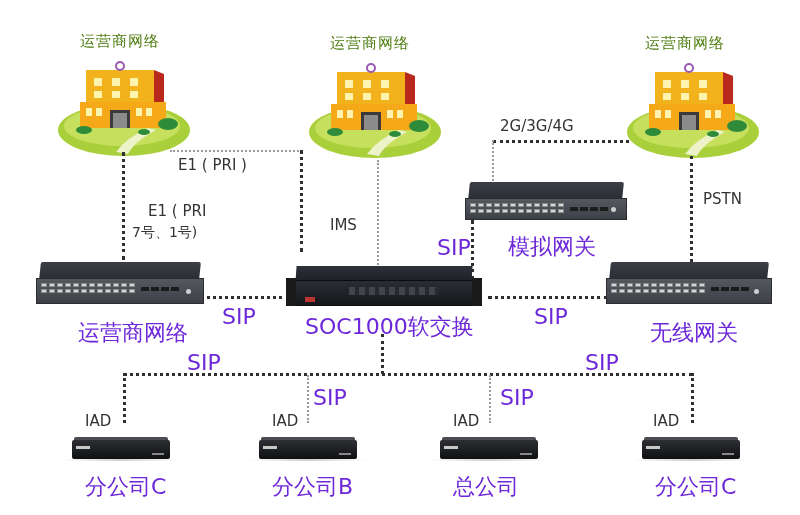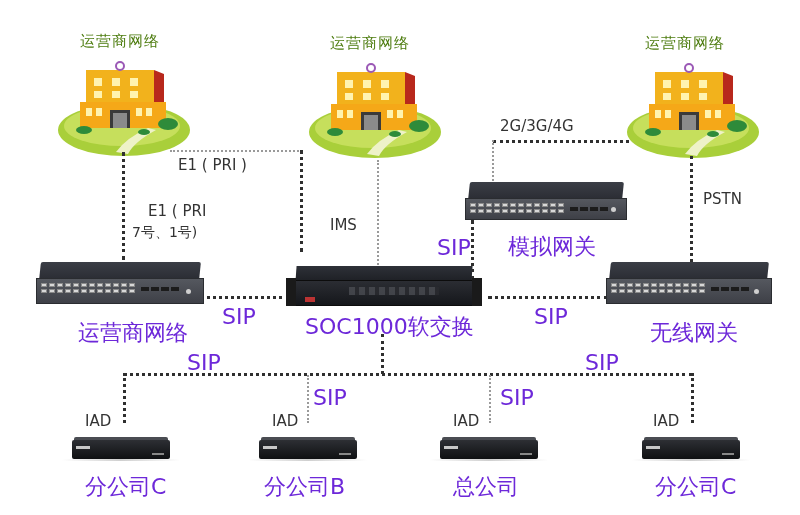--- a/index.html
+++ b/index.html
@@ -321,21 +321,21 @@
 <div class="label lbl-big" style="left:85px; top:472px;">分公司C</div>
 
 <div class="label lbl-md" style="left:272px; top:412px;">IAD</div>
 <div class="iad" style="left:259px; top:437px;">
     <div class="topline"></div>
     <div class="body"></div>
     <div class="logo"></div>
     <div class="tag"></div>
   </div>
 <div class="iad-shadow" style="left:249px; top:459px; width:118px;"></div>
-<div class="label lbl-big" style="left:264px; top:472px;">分公司B</div>
+<div class="label lbl-big" style="left:272px; top:472px;">分公司B</div>
 
 <div class="label lbl-md" style="left:453px; top:412px;">IAD</div>
 <div class="iad" style="left:440px; top:437px;">
     <div class="topline"></div>
     <div class="body"></div>
     <div class="logo"></div>
     <div class="tag"></div>
   </div>
 <div class="iad-shadow" style="left:430px; top:459px; width:118px;"></div>
 <div class="label lbl-big" style="left:453px; top:472px;">总公司</div>

